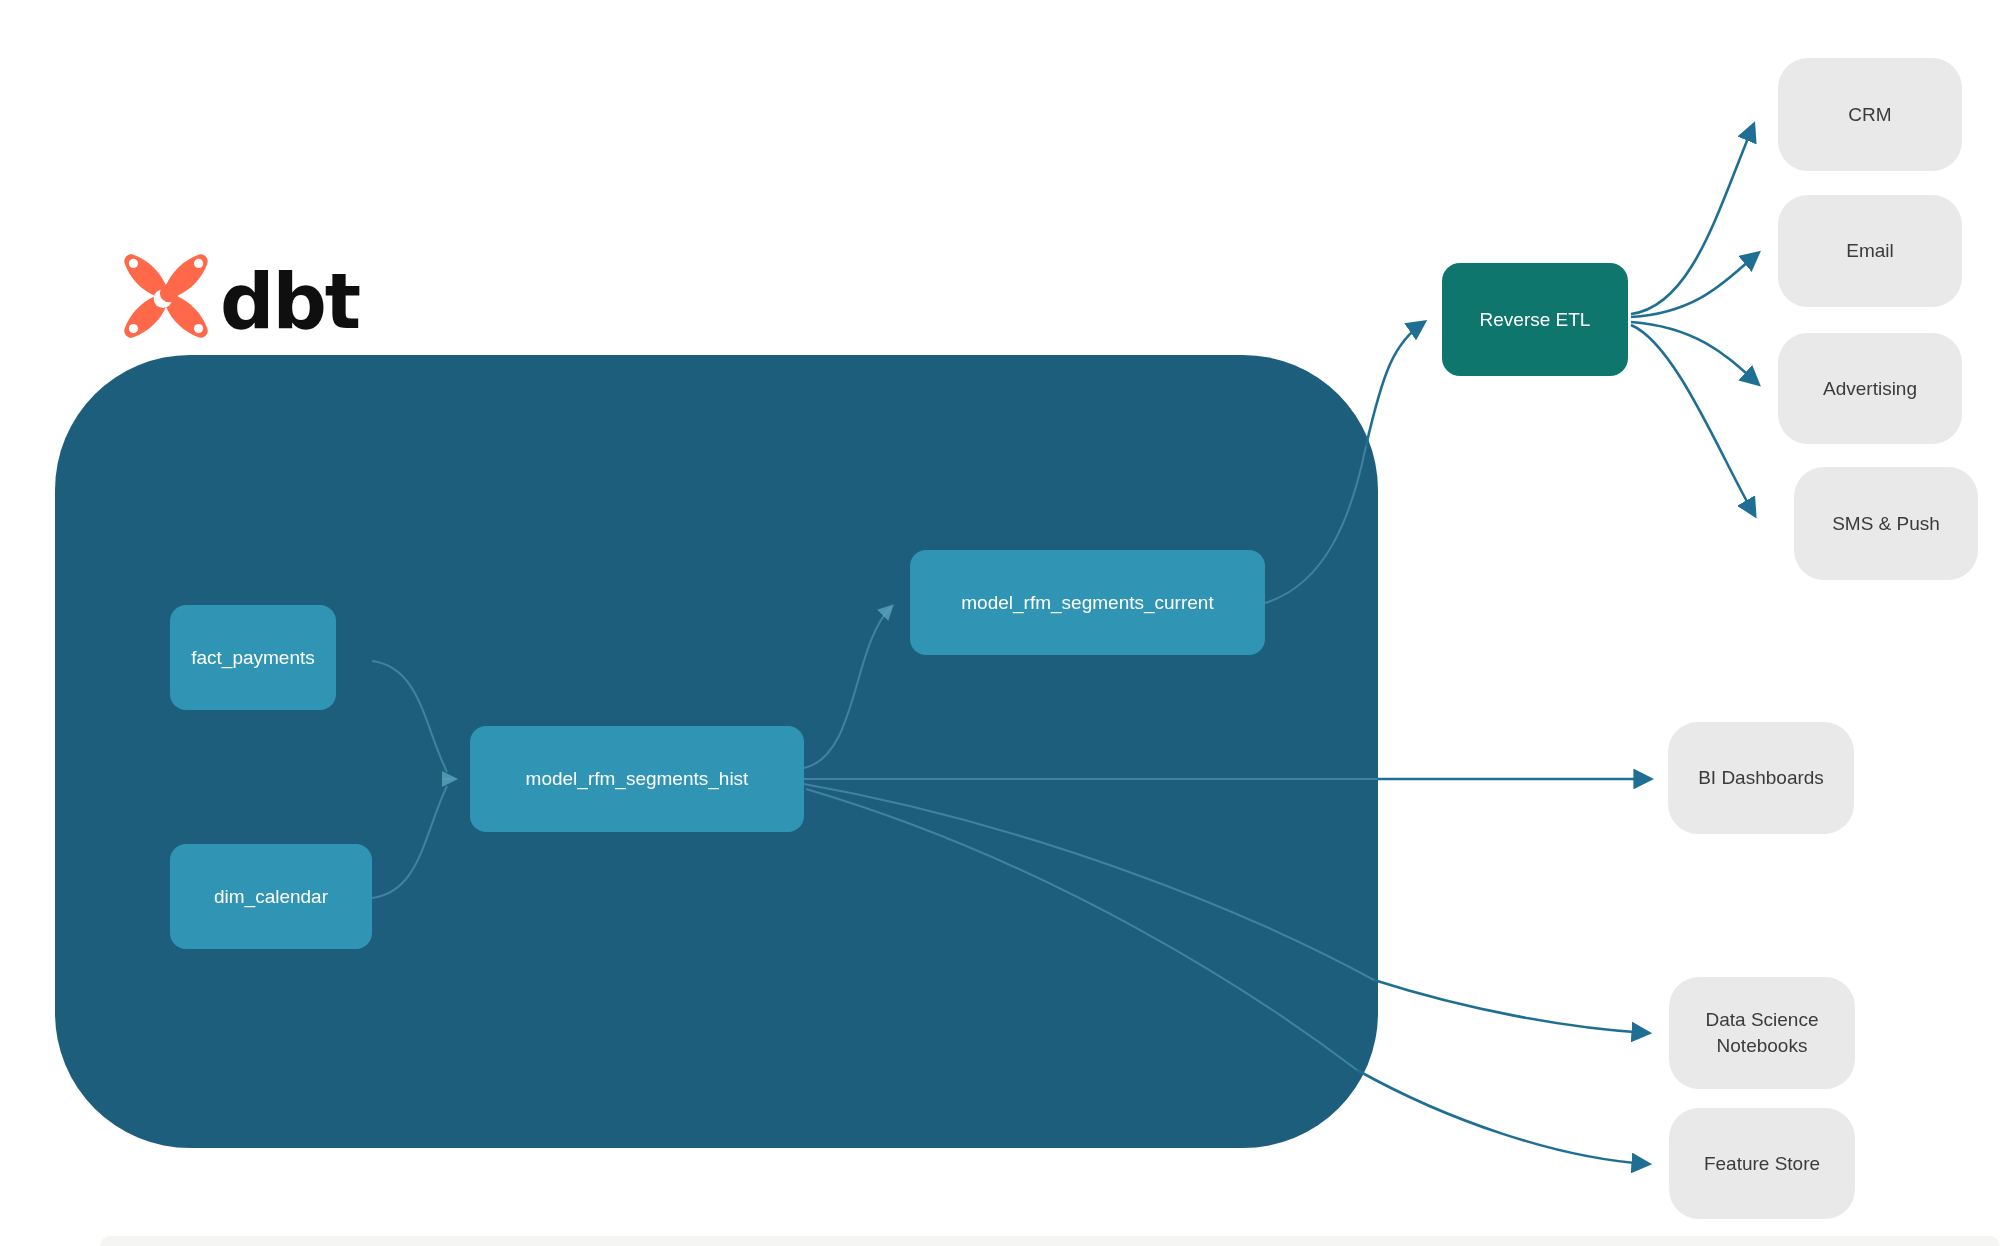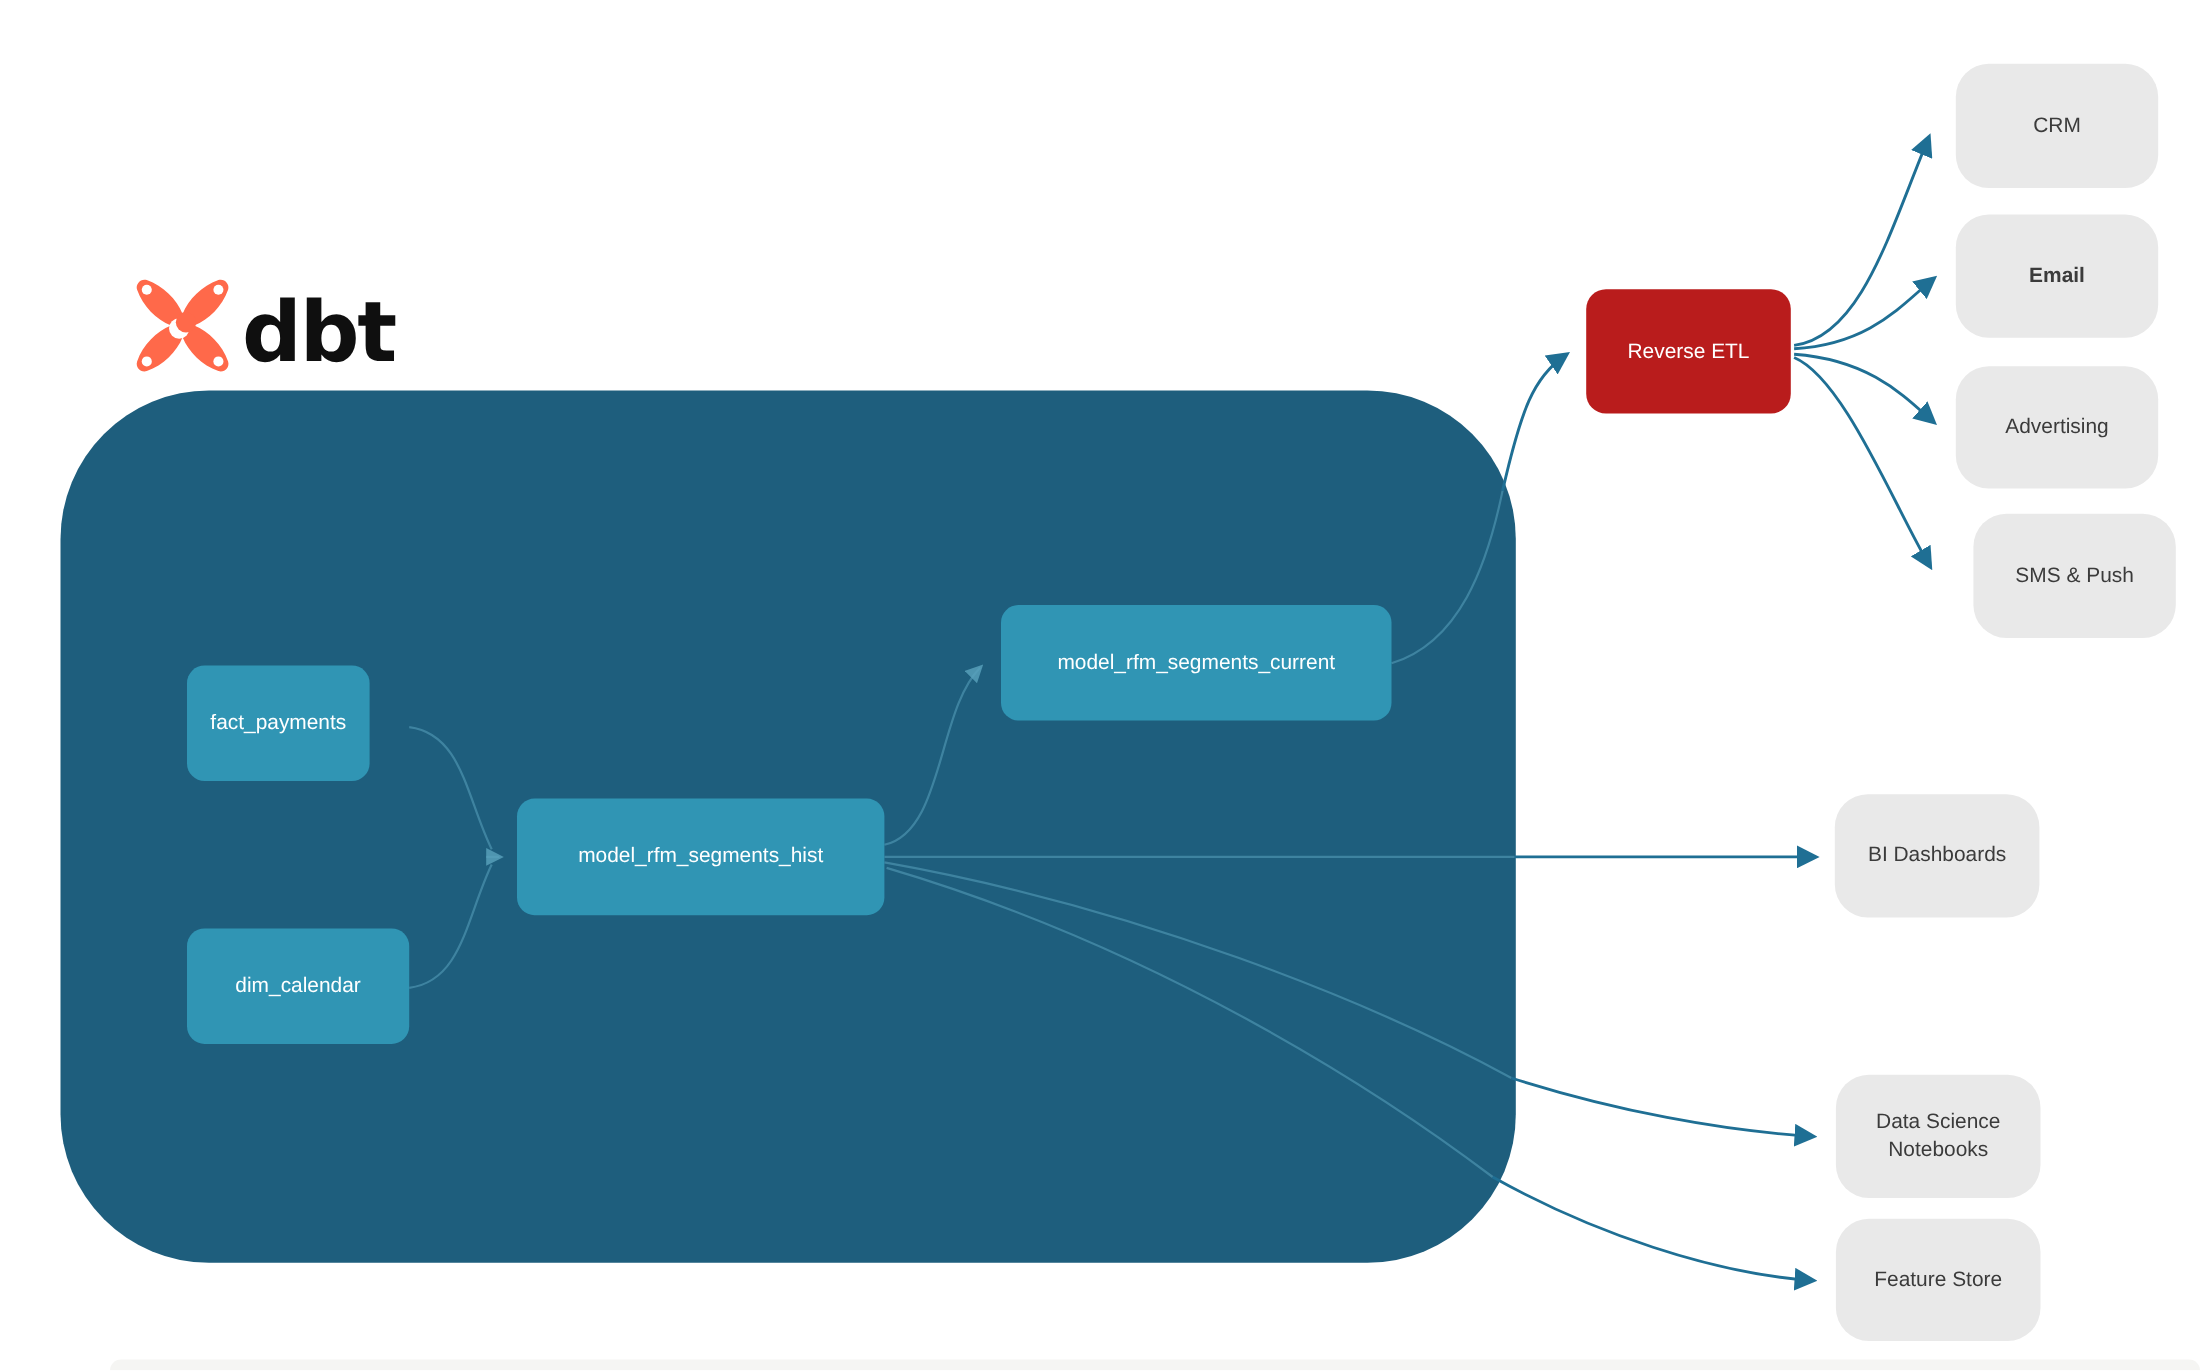--- a/index.html
+++ b/index.html
@@ -18,21 +18,21 @@
     background:#1e5e7d; border-radius:135px; z-index:1;
   }
   .edges { position:absolute; left:0; top:0; width:2000px; height:1246px; z-index:2; pointer-events:none; }
   .edges path.light { stroke:#5aa3bd; stroke-opacity:0.55; stroke-width:2; fill:none; }
   .edges path.steel { stroke:#1f6f94; stroke-width:2.6; fill:none; }
   .node {
     position:absolute; z-index:3; display:flex; align-items:center; justify-content:center;
     text-align:center; font-size:19px; line-height:1.35; padding:0 18px; box-sizing:border-box;
   }
   .node.teal  { background:#3095b4; color:#ffffff; border-radius:16px; }
-  .node.green { background:#b91c1c; color:#ffffff; border-radius:18px; }
+  .node.green { background:#0f766e; color:#ffffff; border-radius:18px; }
   .node.gray  { background:#e9e9e9; color:#3b3b3b; border-radius:30px; }
   .bottom-edge {
     position:absolute; left:100px; top:1236px; width:1900px; height:10px;
     background:#f5f5f3; border-radius:12px 12px 0 0; z-index:0;
   }
 </style>
 </head>
 <body>
 
 <div class="stage">
@@ -82,21 +82,21 @@
   </svg>
 
   <div class="node teal" style="left:170px; top:605px; width:166px; height:105px;">fact_payments</div>
   <div class="node teal" style="left:170px; top:844px; width:202px; height:105px;">dim_calendar</div>
   <div class="node teal" style="left:470px; top:726px; width:334px; height:106px;">model_rfm_segments_hist</div>
   <div class="node teal" style="left:910px; top:550px; width:355px; height:105px;">model_rfm_segments_current</div>
 
   <div class="node green" style="left:1442px; top:263px; width:186px; height:113px;">Reverse ETL</div>
 
   <div class="node gray" style="left:1778px; top:58px; width:184px; height:113px;">CRM</div>
-  <div class="node gray" style="left:1778px; top:195px; width:184px; height:112px;font-weight:bold;">Email</div>
+  <div class="node gray" style="left:1778px; top:195px; width:184px; height:112px;">Email</div>
   <div class="node gray" style="left:1778px; top:333px; width:184px; height:111px;">Advertising</div>
   <div class="node gray" style="left:1778px; top:467px; width:184px; height:113px;margin-left:16px;">SMS &amp; Push</div>
   <div class="node gray" style="left:1668px; top:722px; width:186px; height:112px;">BI Dashboards</div>
   <div class="node gray" style="left:1669px; top:977px; width:186px; height:112px; padding:0 28px;">Data Science Notebooks</div>
   <div class="node gray" style="left:1669px; top:1108px; width:186px; height:111px;">Feature Store</div>
 
   <div class="bottom-edge"></div>
 </div>
 
 </body></html>

